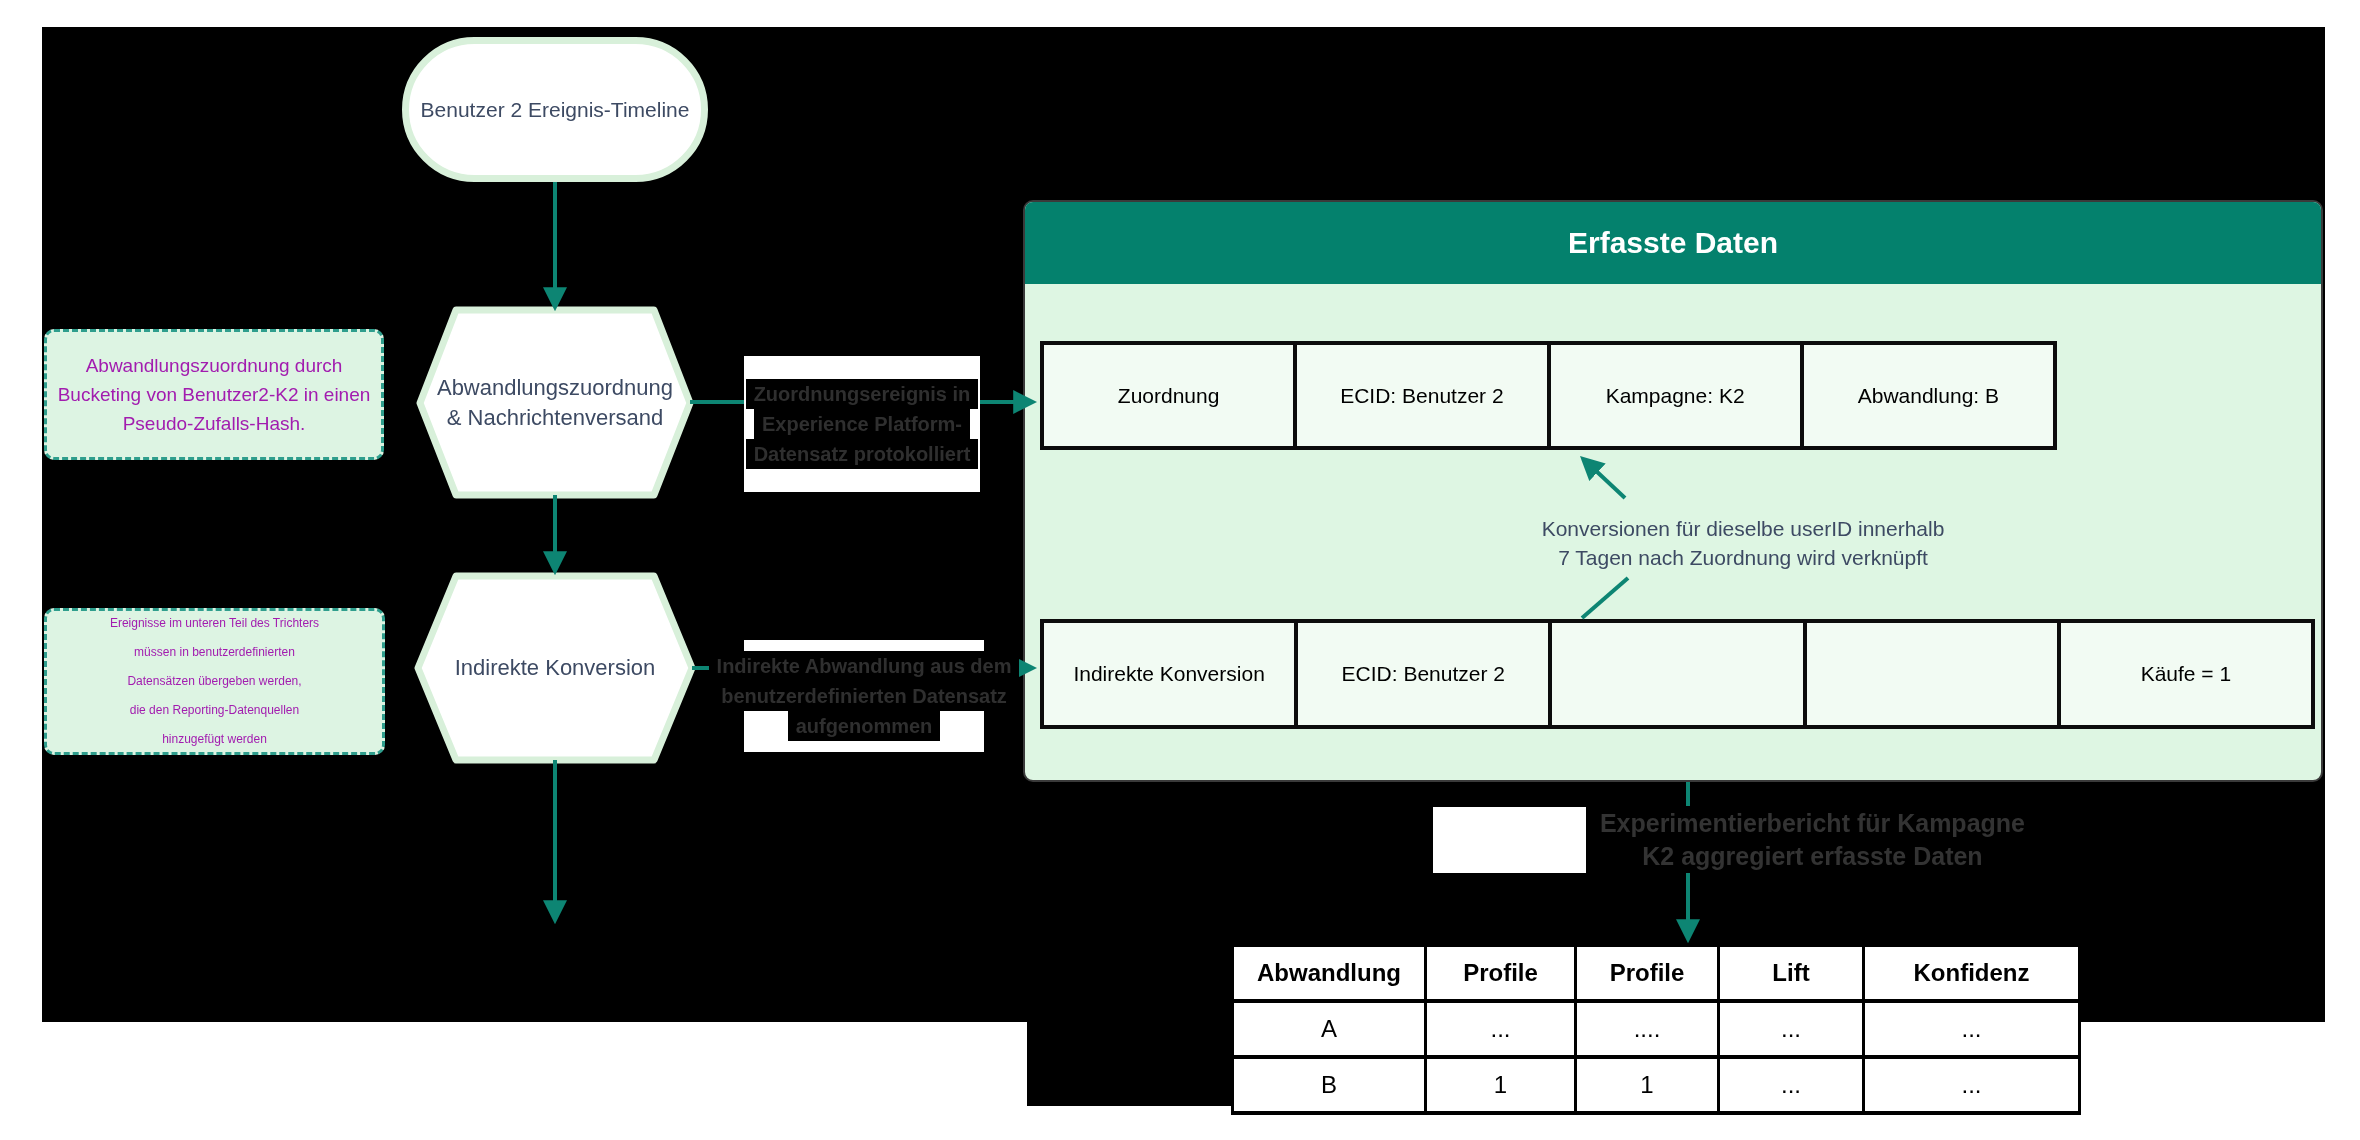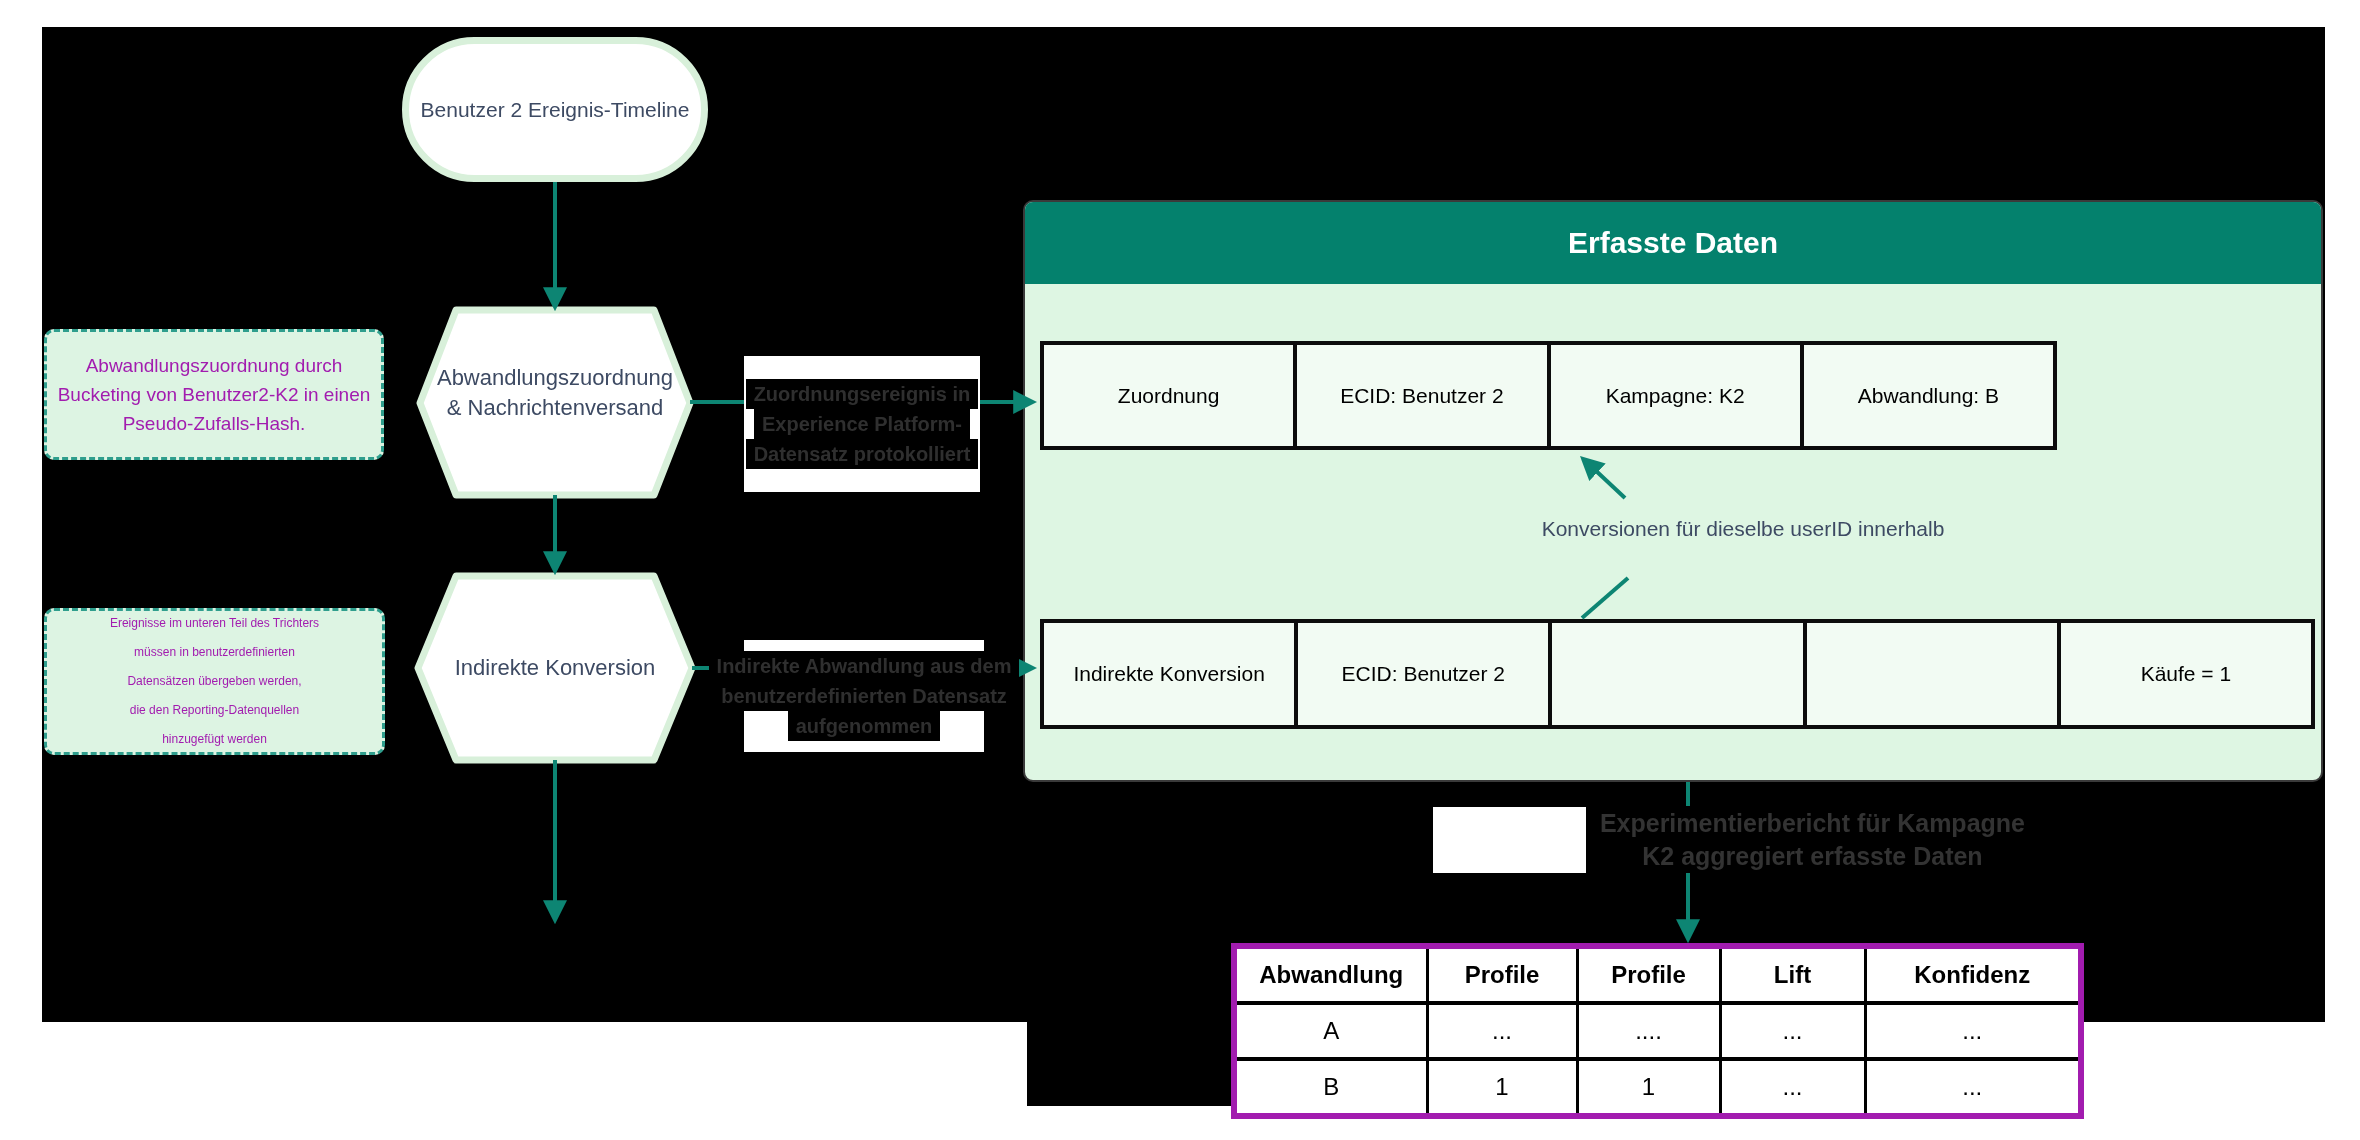--- a/index.html
+++ b/index.html
@@ -25,21 +25,21 @@
     color:#a21caf;text-align:center;
   }
   .note1{left:44px;top:329px;width:340px;height:131px;font-size:19px;line-height:29px;}
   .note2{left:44px;top:608px;width:341px;height:147px;font-size:12px;line-height:29px;}
   .note span{white-space:nowrap;}
   
   .hextext{
     z-index:4;display:flex;flex-direction:column;align-items:center;justify-content:center;
     color:#3d4a63;font-size:22px;line-height:30px;text-align:center;
   }
-  .hextext1{left:420px;top:300px;width:270px;height:185px;align-items:center;}
+  .hextext1{left:420px;top:310px;width:270px;height:185px;align-items:center;}
   .hextext2{left:418px;top:576px;width:274px;height:184px;}
   .hextext span{white-space:nowrap;}
   
   .edgelabel{
     background:#ffffff;z-index:4;display:flex;flex-direction:column;
     align-items:center;justify-content:center;
   }
   .edgelabel span{
     display:inline-block;background:#000000;color:#2f2f2f;font-weight:700;
     font-size:20px;line-height:30px;padding:0 8px;white-space:nowrap;
@@ -73,21 +73,21 @@
   .cellrow .cell:first-child{margin-left:0;}
   .row1{left:15px;top:139px;width:1017px;height:109px;}
   .row2{left:15px;top:417px;width:1275px;height:110px;}
   .annotation{
     left:468px;top:312px;width:500px;z-index:2;text-align:center;
     color:#3d4a63;font-size:21px;line-height:29px;
   }
   .annotation span{white-space:nowrap;display:block;}
   
   .reporttable{left:1231px;top:943px;z-index:4;}
-  table.rpt{border-collapse:collapse;table-layout:fixed;background:#ffffff;border:6px solid #a21caf;}
+  table.rpt{border-collapse:collapse;table-layout:fixed;background:#ffffff;border:3px solid #a21caf;}
   table.rpt td,table.rpt th{
     border:3px solid #000000;border-top-width:4px;border-bottom-width:4px;
     height:52px;text-align:center;vertical-align:middle;
     font-size:24px;color:#000000;background:#ffffff;padding:0;
   }
   table.rpt th{font-weight:700;}
   svg.layer{position:absolute;left:0;top:0;z-index:3;pointer-events:none;}
 </style>
 </head>
 <body>
@@ -104,20 +104,21 @@
 
     <div class="abs cellrow row1">
       <div class="cell">Zuordnung</div>
       <div class="cell">ECID: Benutzer 2</div>
       <div class="cell">Kampagne: K2</div>
       <div class="cell">Abwandlung: B</div>
     </div>
 
     <div class="abs annotation">
       <span>Konversionen für dieselbe userID innerhalb</span>
+      <span>7 Tagen nach Zuordnung wird verknüpft</span>
     </div>
 
     <div class="abs cellrow row2">
       <div class="cell">Indirekte Konversion</div>
       <div class="cell">ECID: Benutzer 2</div>
       <div class="cell"></div>
       <div class="cell"></div>
       <div class="cell">Käufe = 1</div>
     </div>
   </div>

